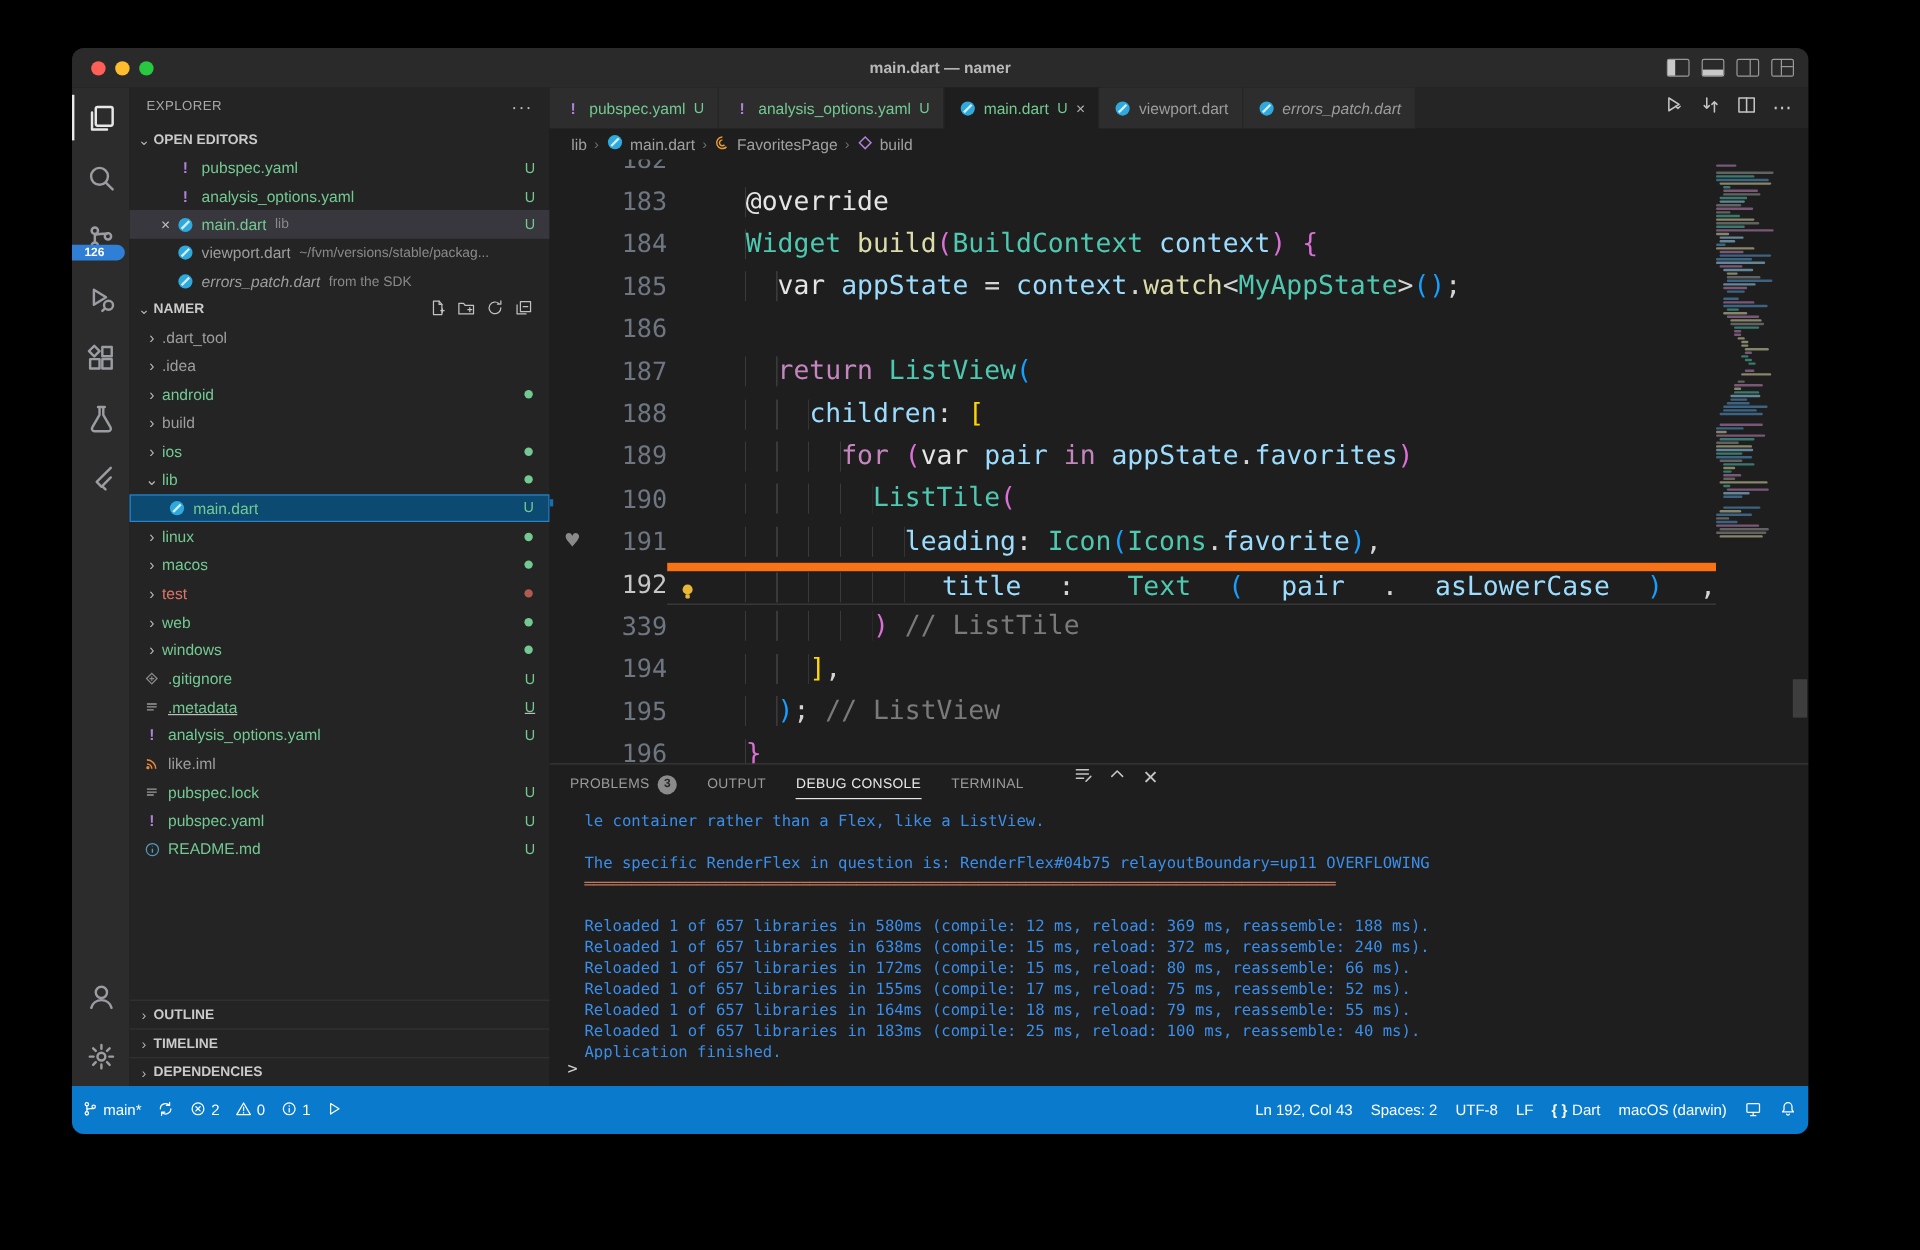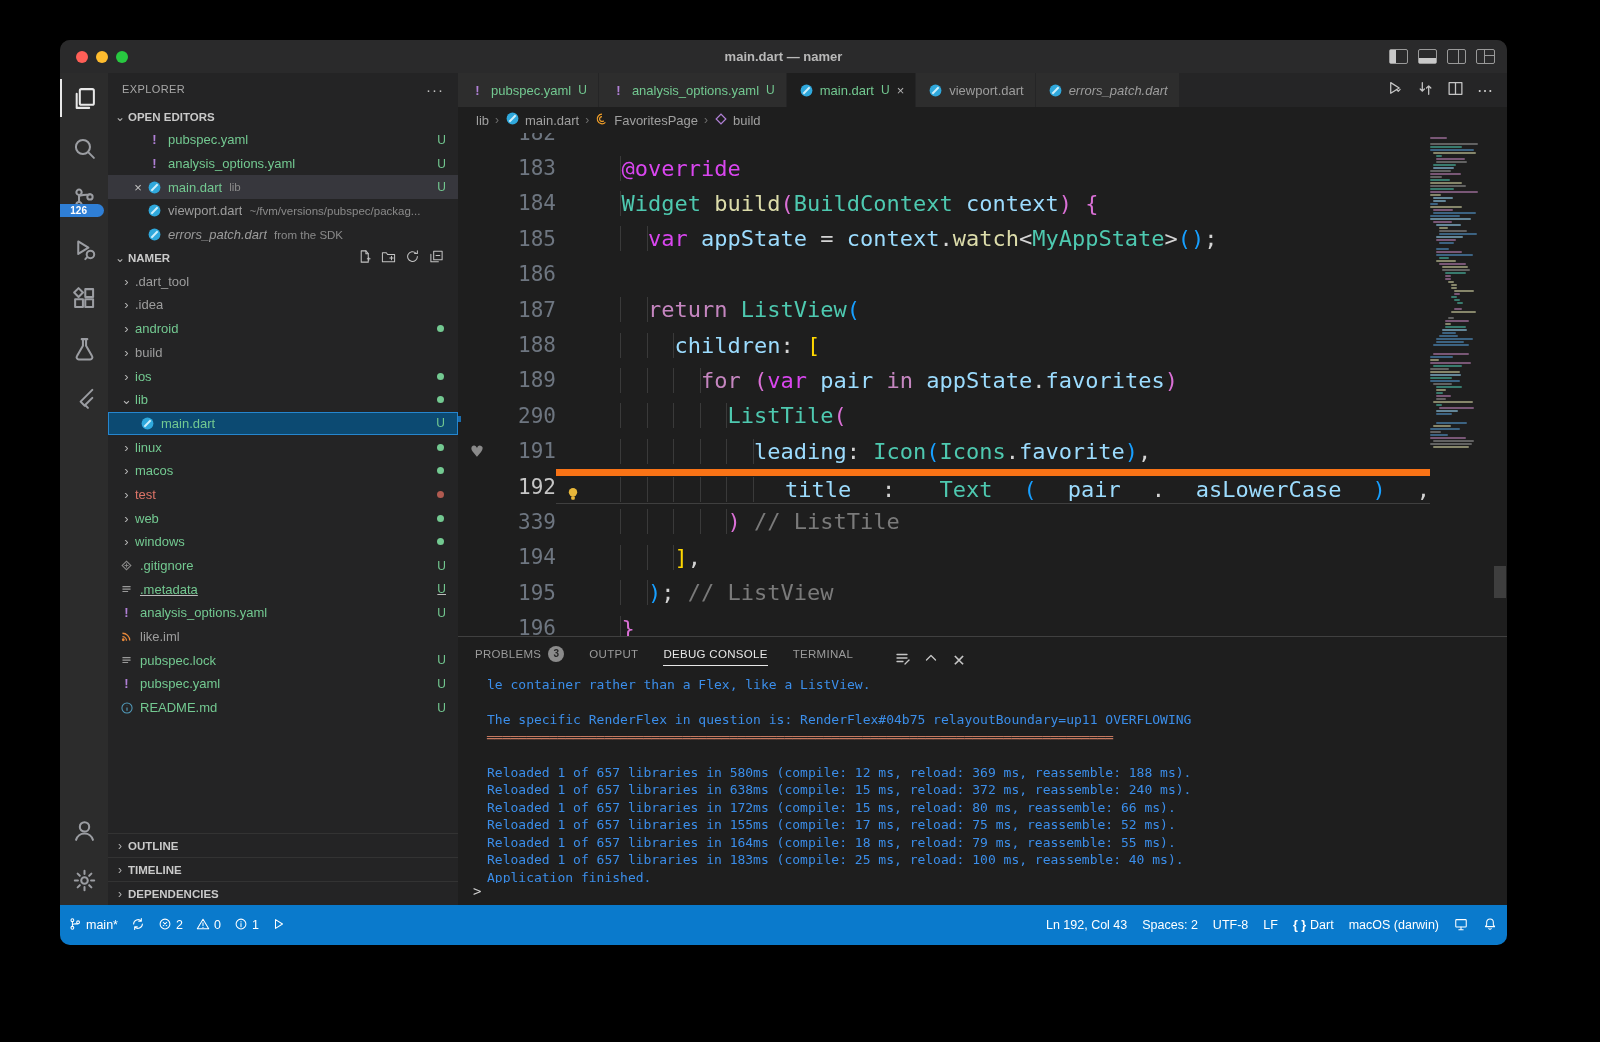--- a/index.html
+++ b/index.html
@@ -67,30 +67,30 @@
   .codelines{flex:1;margin-top:-18px;font-family:"DejaVu Sans Mono",monospace;font-size:22px;}
   .cl{height:35.4px;display:flex;align-items:center;position:relative;}
   .cl .marg{width:38px;flex:none;text-align:center;color:#8a8a8a;font-size:19px;position:relative;}
   .cl .num{width:60px;flex:none;text-align:right;color:#6e7681;font-size:21px;}
   .cl.current .num{color:#c6c6c6;}
   .cl .content{flex:1;display:flex;align-items:center;padding-left:39px;position:relative;height:100%;box-sizing:border-box;white-space:pre;}
   .cl.current .content{border-top:7px solid #f97316;border-bottom:1px solid #3f3f3f;justify-content:space-between;}
   .bulb{position:absolute;left:9px;top:50%;transform:translateY(-50%);width:16px;height:16px;}
   .bluebar{position:absolute;left:0;top:0;bottom:-6px;width:3px;background:#1a6dae;}
   .ind{background-image:repeating-linear-gradient(to right,transparent,transparent calc(2ch - 1px),#3a3a3a calc(2ch - 1px),#3a3a3a 2ch);}
-  .tk-kw{color:#d946ef}.tk-ct{color:#c586c0}.tk-ty{color:#4ec9b0}.tk-fn{color:#dcdcaa}
+  .tk-kw{color:#e5e5e5}.tk-ct{color:#c586c0}.tk-ty{color:#4ec9b0}.tk-fn{color:#dcdcaa}
   .tk-vr{color:#9cdcfe}.tk-b1{color:#ffd700}.tk-b2{color:#da70d6}.tk-b3{color:#179fff}
   .tk-cm{color:#7a7a7a}.tk-df{color:#d4d4d4}
   .minimap{width:63px;flex:none;padding-top:4px;overflow:hidden;}
   .mmrow{height:2px;margin-bottom:1px;border-radius:1px;}
   .vscroll{width:14px;flex:none;position:relative;}
   .vthumb{position:absolute;left:1px;right:1px;top:86%;height:32px;background:#5a5a5a;opacity:.55;}
   
   .panel{height:268px;flex:none;border-top:1px solid #404040;display:flex;flex-direction:column;background:#1e1e1e;}
-  .panelhead{height:33px;flex:none;display:flex;align-items:flex-end;padding:0 10px 0 17px;}
+  .panelhead{height:33px;flex:none;display:flex;align-items:flex-start;padding:0 10px 0 17px;}
   .ptab{font-size:11.5px;letter-spacing:.3px;color:#9b9b9b;margin-right:25px;height:100%;display:flex;align-items:center;gap:7px;position:relative;}
   .ptab.active{color:#e7e7e7;}
   .ptab.active::after{content:"";position:absolute;left:0;right:0;bottom:4px;height:1px;background:#e7e7e7;}
   .pbadge{background:#8b8b8b;color:#252525;font-size:10px;font-weight:bold;width:16px;height:16px;border-radius:50%;
     display:flex;align-items:center;justify-content:center;}
   .pfilter{margin-left:auto;width:430px;height:24px;background:#313131;border:none;border-radius:3px;color:#bbb;
     font-size:12.5px;padding:0 10px;box-sizing:border-box;font-family:"Liberation Sans",sans-serif;}
   .pfilter::placeholder{color:#8a8a8a;}
   .pactions{display:flex;align-items:center;gap:13px;margin-left:16px;color:#c5c5c5;}
   .pactions svg{width:16px;height:16px;stroke:currentColor;fill:none;stroke-width:1.3;}
@@ -228,21 +228,21 @@
           </div>
           <div class="row" style="padding-left: 22px;">
             <span class="closex"></span>
             <span class="ficon">
               <svg viewBox="0 0 16 16" width="15" height="15">
                 <circle cx="8" cy="8" r="6.3" fill="#2fa8dc"></circle>
                 <path d="M4.6 11.4L11.4 4.6" stroke="#cdeefb" stroke-width="2.1"></path>
               </svg>
             </span>
             <span class="lbl dim">viewport.dart</span>
-            <span class="suffix">~/fvm/versions/pubspec/packag...</span>
+            <span class="suffix">~/fvm/versions/stable/packag...</span>
           </div>
           <div class="row" style="padding-left: 22px;">
             <span class="closex"></span>
             <span class="ficon">
               <svg viewBox="0 0 16 16" width="15" height="15">
                 <circle cx="8" cy="8" r="6.3" fill="#2fa8dc"></circle>
                 <path d="M4.6 11.4L11.4 4.6" stroke="#cdeefb" stroke-width="2.1"></path>
               </svg>
             </span>
             <span class="lbl dim it">errors_patch.dart</span>
@@ -539,21 +539,21 @@
             </div>
             <div class="cl">
               <span class="marg"></span>
               <span class="num">189</span>
               <span class="content"><span class="tk-df ind">        </span><span class="tk-ct">for</span><span class="tk-df"> </span><span class="tk-b2">(</span><span class="tk-kw">var</span><span class="tk-df"> </span><span class="tk-vr">pair</span><span class="tk-df"> </span><span class="tk-ct">in</span><span class="tk-df"> </span><span class="tk-vr">appState</span><span class="tk-df">.</span><span class="tk-vr">favorites</span><span class="tk-b2">)</span></span>
             </div>
             <div class="cl">
               <span class="marg">
                 <span class="bluebar"></span>
               </span>
-              <span class="num">290</span>
+              <span class="num">190</span>
               <span class="content"><span class="tk-df ind">          </span><span class="tk-ty">ListTile</span><span class="tk-b2">(</span></span>
             </div>
             <div class="cl">
               <span class="marg">♥</span>
               <span class="num">191</span>
               <span class="content"><span class="tk-df ind">            </span><span class="tk-vr">leading</span><span class="tk-df">: </span><span class="tk-ty">Icon</span><span class="tk-b3">(</span><span class="tk-ty">Icons</span><span class="tk-df">.</span><span class="tk-vr">favorite</span><span class="tk-b3">)</span><span class="tk-df">,</span></span>
             </div>
             <div class="cl current">
               <span class="marg"></span>
               <span class="num">192</span>

